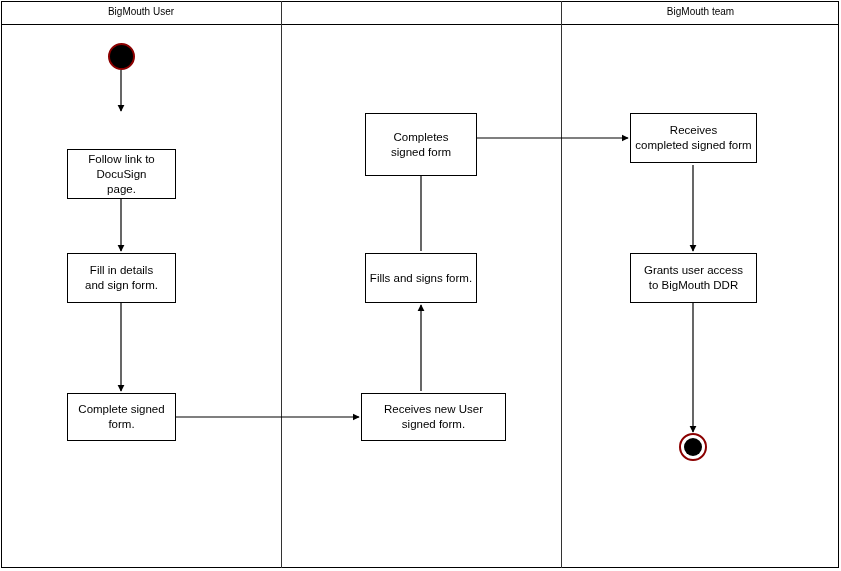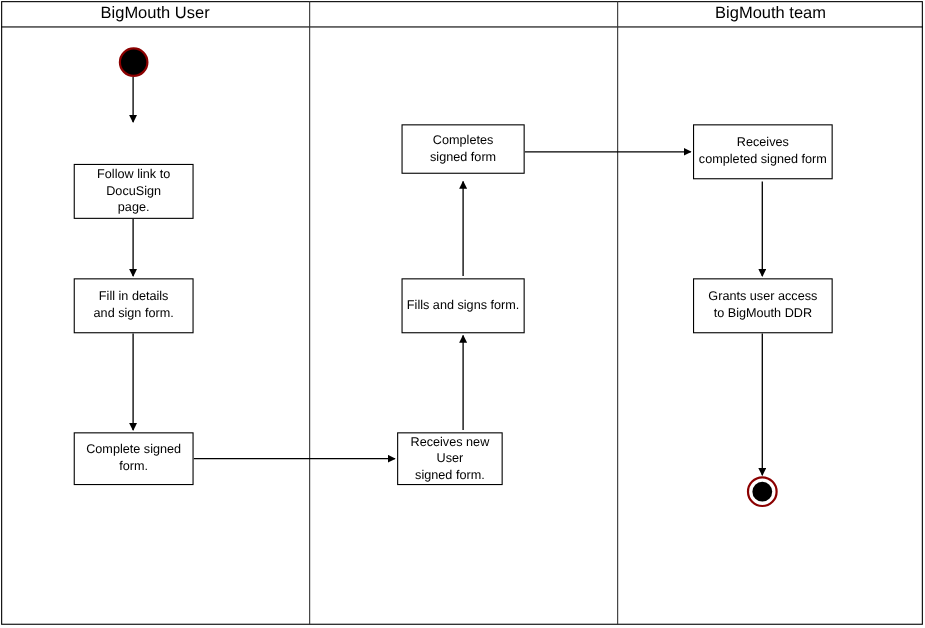--- a/index.html
+++ b/index.html
@@ -37,21 +37,21 @@
     height: 24px;
     border-bottom: 1px solid #000000;
     box-sizing: border-box;
   }
   .lane-header {
     position: absolute;
     top: 0;
     height: 36px;
     line-height: 23px;
     text-align: center;
-    font-size: 15px;
+    font-size: 10px;
     color: #000000;
     box-sizing: border-box;
     white-space: nowrap;
     overflow: hidden;
   }
   .lane-divider {
     position: absolute;
     top: 1px;
     width: 1px;
     height: 567px;
@@ -172,26 +172,26 @@
   <div class="node" style="left:67px; top:113px; width:109px; height:50px;margin-top:36px;">Follow link to
 DocuSign
 page.</div>
 
   <div class="node" style="left:67px; top:253px; width:109px; height:50px;">Fill in details
 and sign form.</div>
 
   <div class="node" style="left:67px; top:393px; width:109px; height:48px;">Complete signed
 form.</div>
 
-  <div class="node" style="left:365px; top:113px; width:112px; height:45px;">Completes
+  <div class="node" style="left:365px; top:113px; width:112px; height:63px;">Completes
 signed form</div>
 
   <div class="node" style="left:365px; top:253px; width:112px; height:50px;text-align:right;">Fills and signs form.</div>
 
-  <div class="node" style="left:361px; top:393px; width:96px; height:48px;">Receives new User
+  <div class="node" style="left:361px; top:393px; width:145px; height:48px;">Receives new User
 signed form.</div>
 
   <div class="node" style="left:630px; top:113px; width:127px; height:50px;">Receives
 completed signed form</div>
 
   <div class="node" style="left:630px; top:253px; width:127px; height:50px;">Grants user access
 to BigMouth DDR</div>
 
 </div>
 

